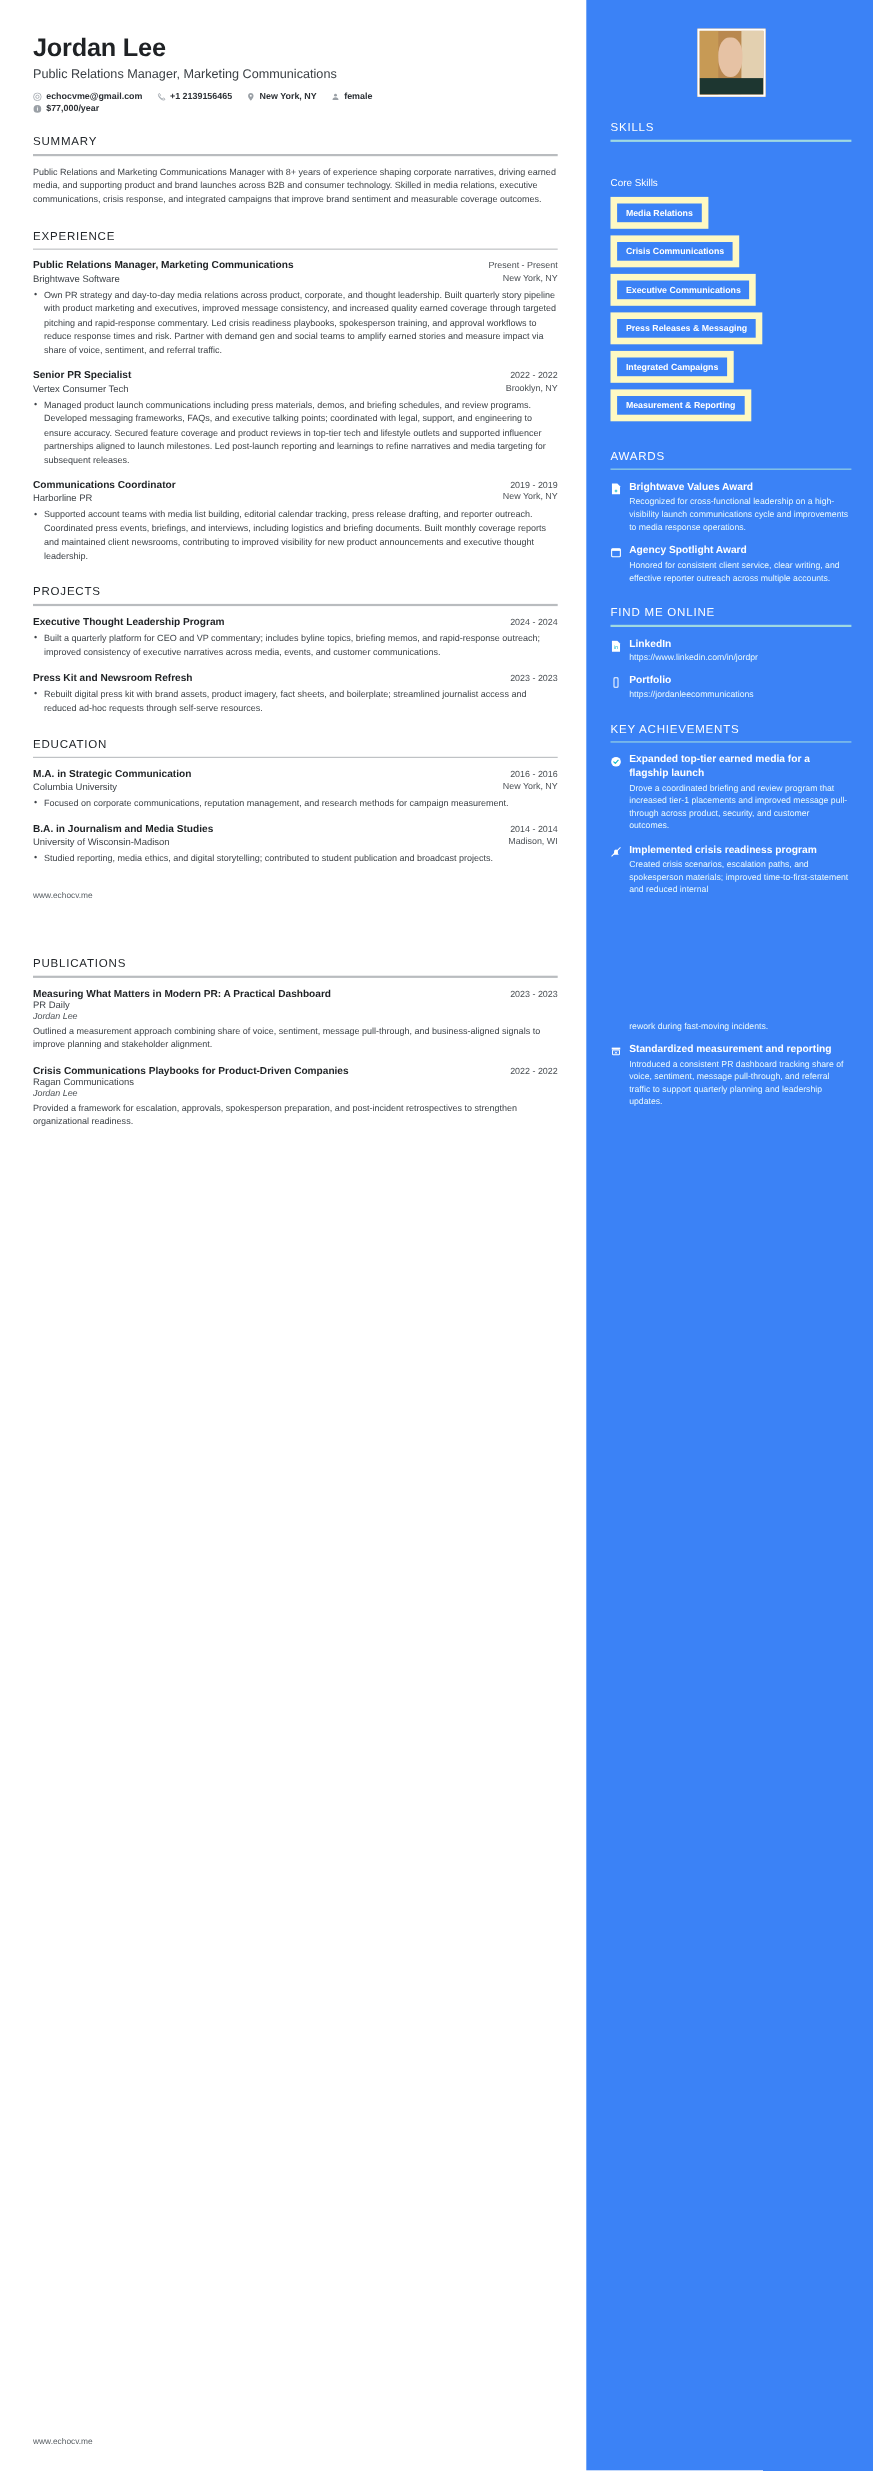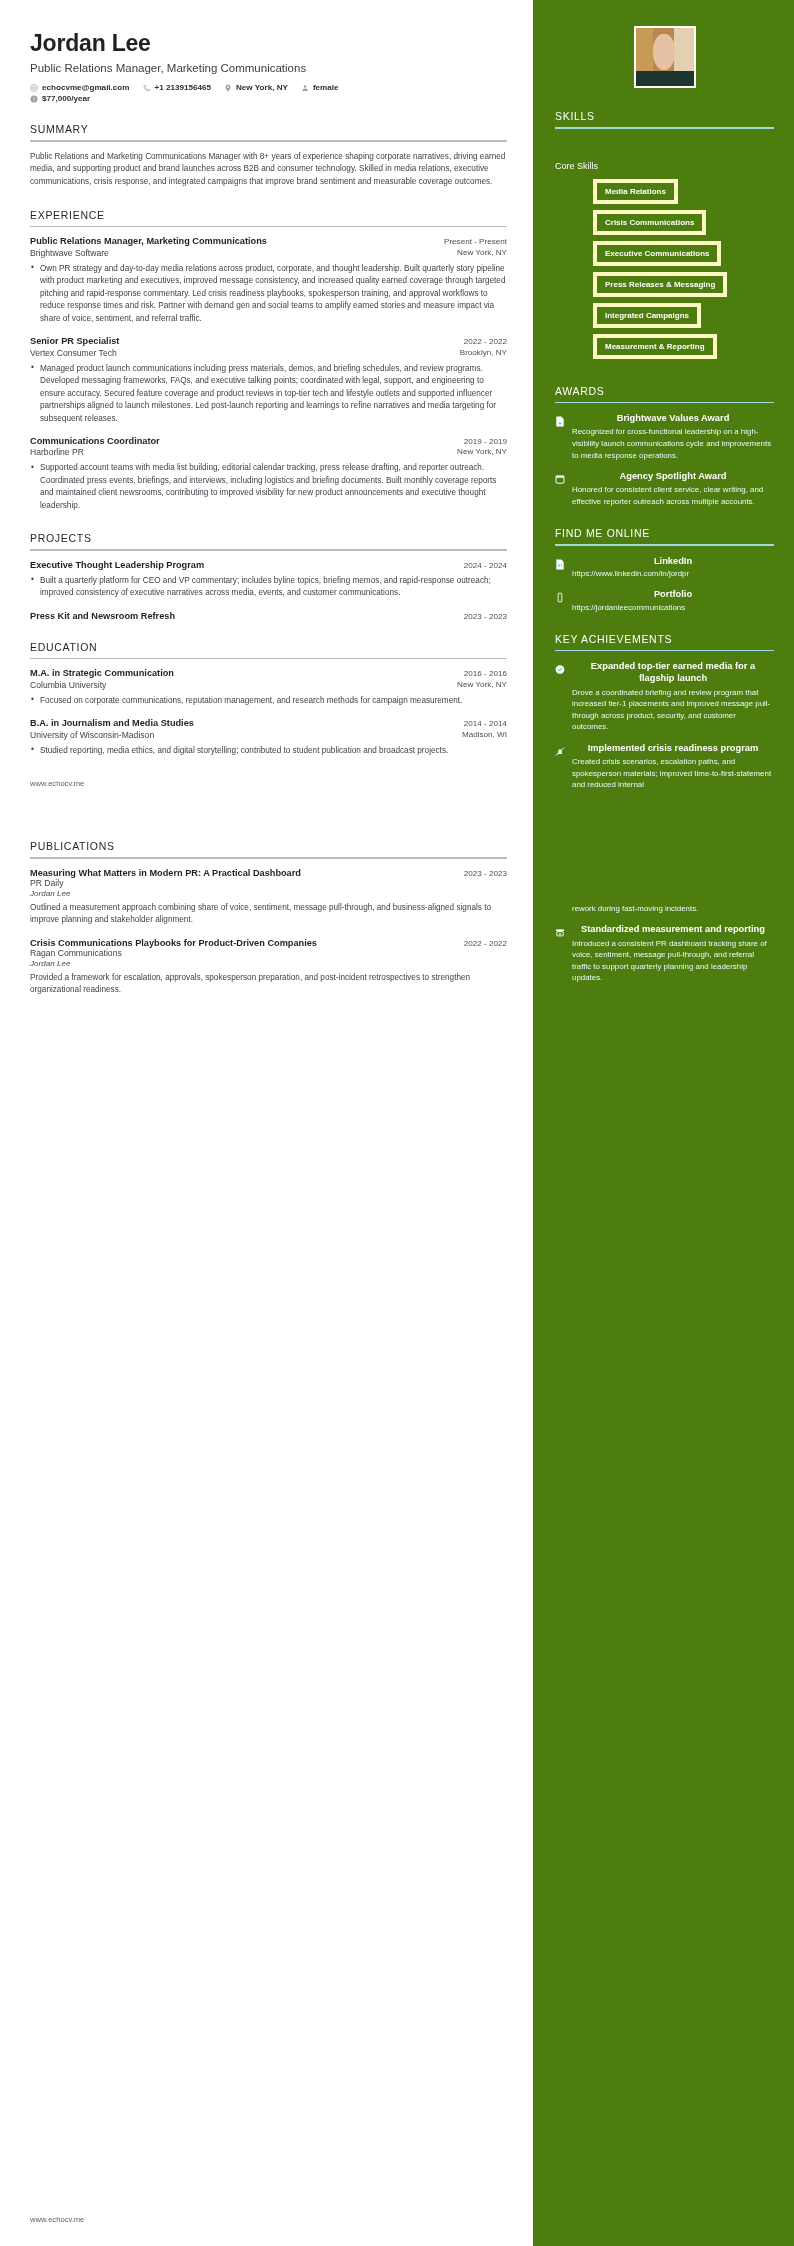--- a/index.html
+++ b/index.html
@@ -116,21 +116,21 @@
   }
   .footer-url-abs {
     position: absolute;
     left: 30px;
     font-size: 7.6px;
     color: #5b6166;
   }
   
   .sidebar {
     width: 261px;
-    background: #4d7c0f;
+    background: #3b82f6;
     padding: 26px 20px 30px 22px;
     color: #ffffff;
   }
   .photo {
     width: 62px;
     height: 62px;
     margin: 0 auto 22px auto;
     border: 2px solid #ffffff;
     overflow: hidden;
     background: #b9884f;
@@ -148,38 +148,36 @@
   }
   .side-rule { height: 1.6px; background: #9fd9e2; margin-bottom: 9px; }
   .side-sub {
     font-size: 9px;
     color: #ffffff;
     margin-bottom: 8px;
     margin-top: 32px;
   }
   .tag {
     display: inline-block;
-    border: 4px solid #fef9c3;
+    border: 6px solid #fef9c3;
     padding: 4px 8px;
     font-size: 8px;
     font-weight: bold;
     color: #ffffff;
     margin-bottom: 6px;
-    margin-left: 38px;
   }
   .side-sec { margin-top: 20px; }
   .side-item { display: flex; gap: 7px; margin-bottom: 9px; align-items: flex-start; }
   .side-item-ico { flex: none; margin-top: 1px; }
   .side-item-body { flex: 1; min-width: 0; }
   .side-item-title {
     font-size: 9.3px;
     font-weight: bold;
     color: #ffffff;
     line-height: 1.32;
-    text-align: center;
   }
   .side-item-desc {
     font-size: 7.9px;
     line-height: 1.46;
     color: #eafafd;
     margin-top: 2px;
   }
   .side-link-url {
     font-size: 7.9px;
     line-height: 1.4;
@@ -304,20 +302,23 @@
         <ul class="bullets">
           <li>Built a quarterly platform for CEO and VP commentary; includes byline topics, briefing memos, and rapid-response outreach; improved consistency of executive narratives across media, events, and customer communications.</li>
         </ul>
       </div>
 
       <div class="entry">
         <div class="entry-top">
           <div class="entry-title">Press Kit and Newsroom Refresh</div>
           <div class="entry-date">2023  -  2023</div>
         </div>
+        <ul class="bullets">
+          <li>Rebuilt digital press kit with brand assets, product imagery, fact sheets, and boilerplate; streamlined journalist access and reduced ad-hoc requests through self-serve resources.</li>
+        </ul>
       </div>
     </div>
 
     <div class="sec">
       <div class="sec-title">EDUCATION</div>
       <div class="sec-rule"></div>
 
       <div class="entry">
         <div class="entry-top">
           <div class="entry-title">M.A. in Strategic Communication</div>

